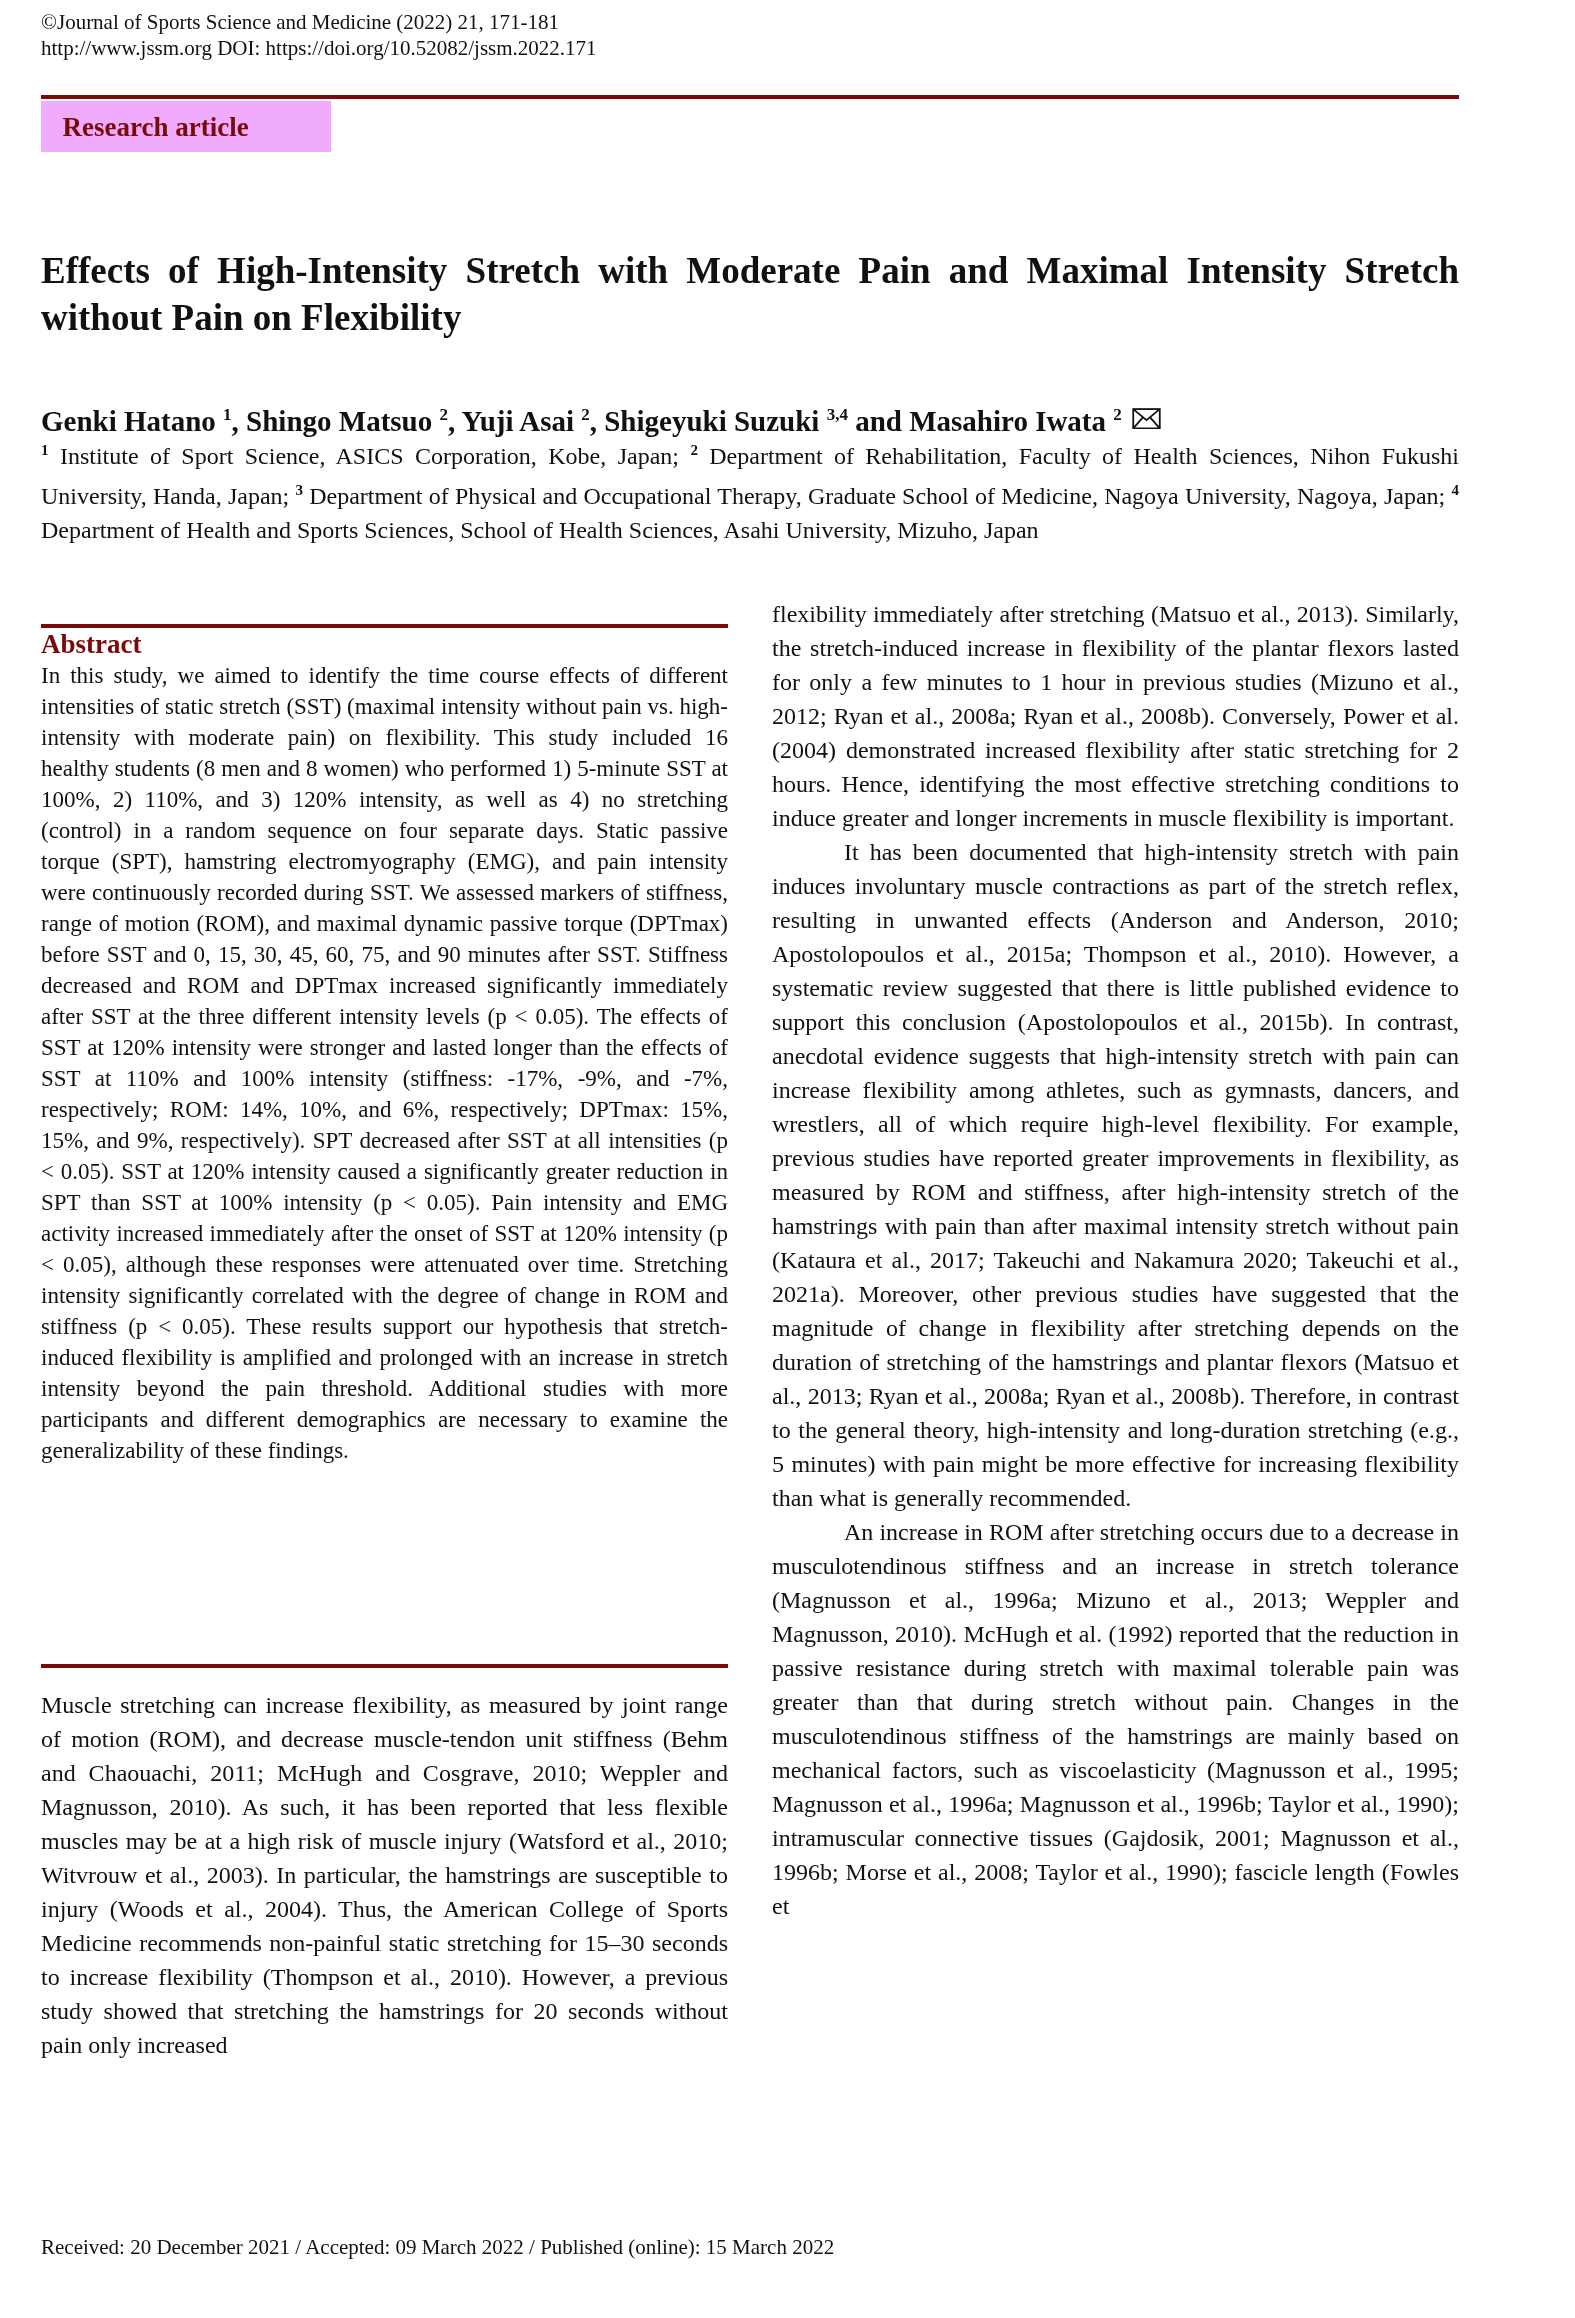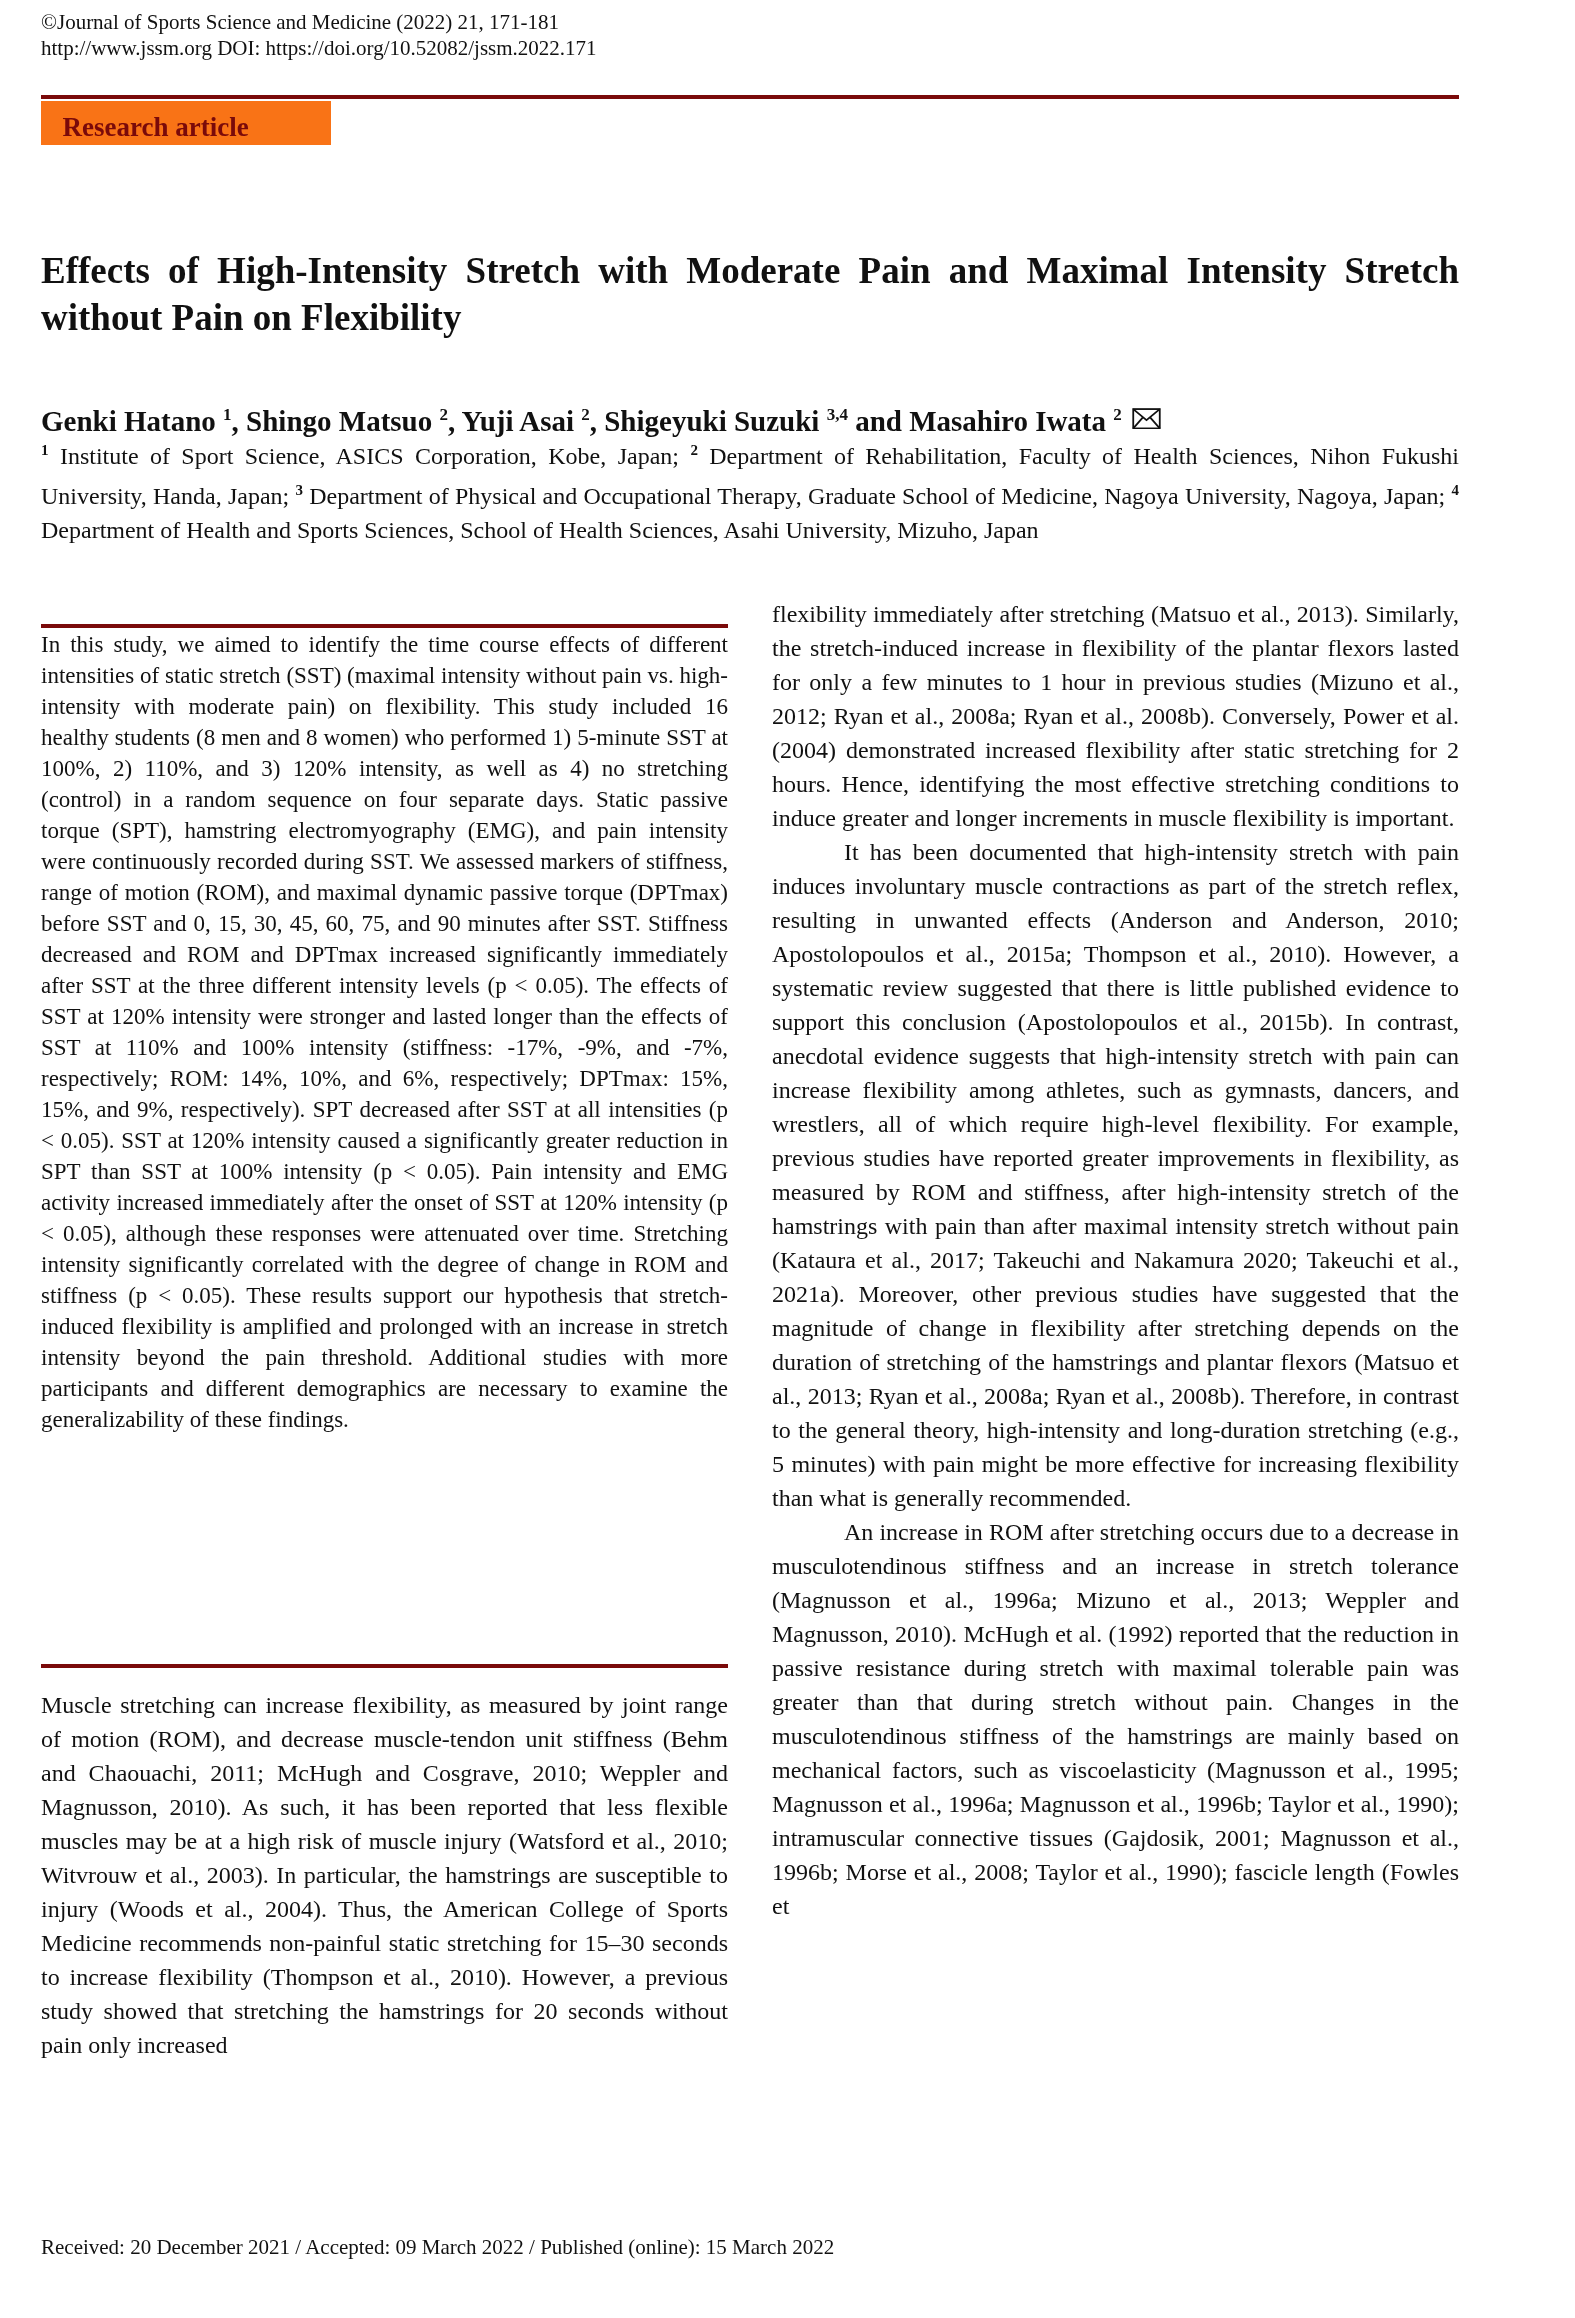--- a/index.html
+++ b/index.html
@@ -2,21 +2,21 @@
 <html style="font-size:11.4px"><head>
 <meta charset="utf-8">
 <style>
   html, body { margin: 0; padding: 0; background: #ffffff; }
   body { width: 1576px; height: 2319px; position: relative; overflow: hidden;
          font-family: "Liberation Serif", "DejaVu Serif", serif; color: #111; }
   .abs { position: absolute; }
   .hdr { left: 41px; top: 8.6px; font-size: 21px; line-height: 26px; }
   .hdr b { font-weight: normal; }
   .toprule { left: 41px; top: 95px; width: 1418px; height: 3.6px; background: #7a0a0a; }
-  .badge { left: 41px; top: 101px; width: 290px; height: 44px; background: #f97316; }
+  .badge { left: 41px; top: 101px; width: 290px; height: 51px; background: #f0abfc; }
   .badge span { position: absolute; left: 21.5px; top: 11.4px; font-size: 27px; font-weight: bold; color: #7a0a0a; }
   .title { left: 41px; top: 247px; width: 1418px; font-size: 37px; font-weight: bold; line-height: 47px; text-align: justify; text-align-last: left; }
   .authors { left: 41px; top: 397px; width: 1418px; font-size: 29px; font-weight: bold; line-height: 36px; }
   .authors sup { font-size: 17px; }
   .env { display: inline-block; width: 29px; height: 21.5px; vertical-align: 1.4px; margin-left: 2.9px; }
   .affil { left: 41px; top: 433px; width: 1418px; font-size: 24px; line-height: 34px; text-align: justify; }
   .affil sup { font-size: 15px; font-weight: bold; }
   .col { width: 687px; font-size: 24px; line-height: 34px; text-align: justify; }
   .col p { margin: 0; }
   .col p.ind { text-indent: 72px; }
@@ -53,20 +53,21 @@
       </svg>
   </span>
 </div>
 
 <div class="abs affil">
   <sup>1</sup><span> Institute of Sport Science, ASICS Corporation, Kobe, Japan; </span><sup>2</sup><span> Department of Rehabilitation, Faculty of Health Sciences, Nihon Fukushi University, Handa, Japan; </span><sup>3</sup><span> Department of Physical and Occupational Therapy, Graduate School of Medicine, Nagoya University, Nagoya, Japan; </span><sup>4</sup><span> Department of Health and Sports Sciences, School of Health Sciences, Asahi University, Mizuho, Japan</span>
 </div>
 
 <div class="abs rule" style="left:41px; top:624px;"></div>
 <div class="abs col small" style="left:41px; top:629px;">
+  <div class="sec-h abs-h">Abstract</div>
   <p>In this study, we aimed to identify the time course effects of different intensities of static stretch (SST) (maximal intensity without pain vs. high-intensity with moderate pain) on flexibility. This study included 16 healthy students (8 men and 8 women) who performed 1) 5-minute SST at 100%, 2) 110%, and 3) 120% intensity, as well as 4) no stretching (control) in a random sequence on four separate days. Static passive torque (SPT), hamstring electromyography (EMG), and pain intensity were continuously recorded during SST. We assessed markers of stiffness, range of motion (ROM), and maximal dynamic passive torque (DPTmax) before SST and 0, 15, 30, 45, 60, 75, and 90 minutes after SST. Stiffness decreased and ROM and DPTmax increased significantly immediately after SST at the three different intensity levels (p &lt; 0.05). The effects of SST at 120% intensity were stronger and lasted longer than the effects of SST at 110% and 100% intensity (stiffness: -17%, -9%, and -7%, respectively; ROM: 14%, 10%, and 6%, respectively; DPTmax: 15%, 15%, and 9%, respectively). SPT decreased after SST at all intensities (p &lt; 0.05). SST at 120% intensity caused a significantly greater reduction in SPT than SST at 100% intensity (p &lt; 0.05). Pain intensity and EMG activity increased immediately after the onset of SST at 120% intensity (p &lt; 0.05), although these responses were attenuated over time. Stretching intensity significantly correlated with the degree of change in ROM and stiffness (p &lt; 0.05). These results support our hypothesis that stretch-induced flexibility is amplified and prolonged with an increase in stretch intensity beyond the pain threshold. Additional studies with more participants and different demographics are necessary to examine the generalizability of these findings.</p>
 </div>
 <div class="abs rule" style="left:41px; top:1664px;"></div>
 
 <div class="abs col" style="left:41px; top:1688px;">
   <p>Muscle stretching can increase flexibility, as measured by joint range of motion (ROM), and decrease muscle-tendon unit stiffness (Behm and Chaouachi, 2011; McHugh and Cosgrave, 2010; Weppler and Magnusson, 2010). As such, it has been reported that less flexible muscles may be at a high risk of muscle injury (Watsford et al., 2010; Witvrouw et al., 2003). In particular, the hamstrings are susceptible to injury (Woods et al., 2004). Thus, the American College of Sports Medicine recommends non-painful static stretching for 15–30 seconds to increase flexibility (Thompson et al., 2010). However, a previous study showed that stretching the hamstrings for 20 seconds without pain only increased</p>
 </div>
 
 <div class="abs col" style="left:772px; top:597px;">
   <p>flexibility immediately after stretching (Matsuo et al., 2013). Similarly, the stretch-induced increase in flexibility of the plantar flexors lasted for only a few minutes to 1 hour in previous studies (Mizuno et al., 2012; Ryan et al., 2008a; Ryan et al., 2008b). Conversely, Power et al. (2004) demonstrated increased flexibility after static stretching for 2 hours. Hence, identifying the most effective stretching conditions to induce greater and longer increments in muscle flexibility is important.</p>

